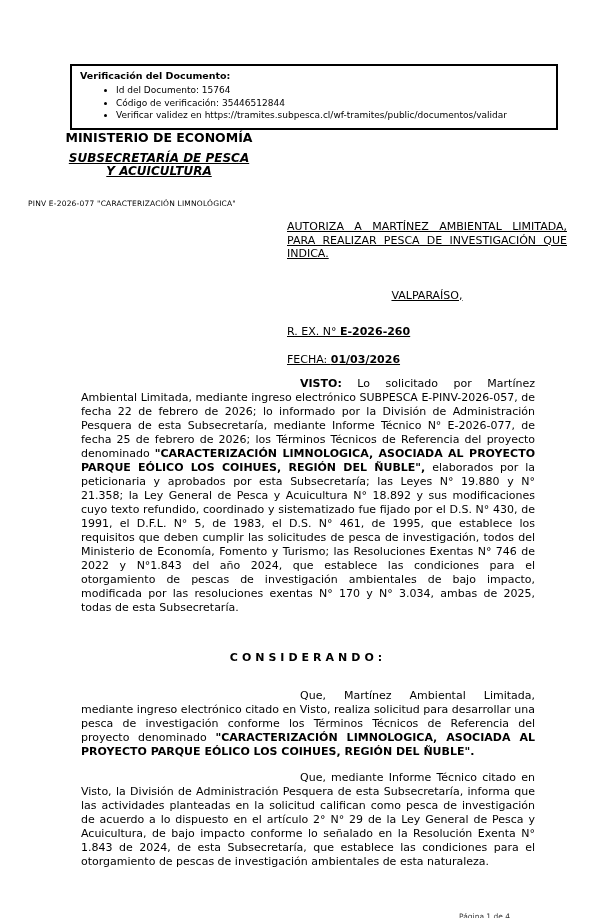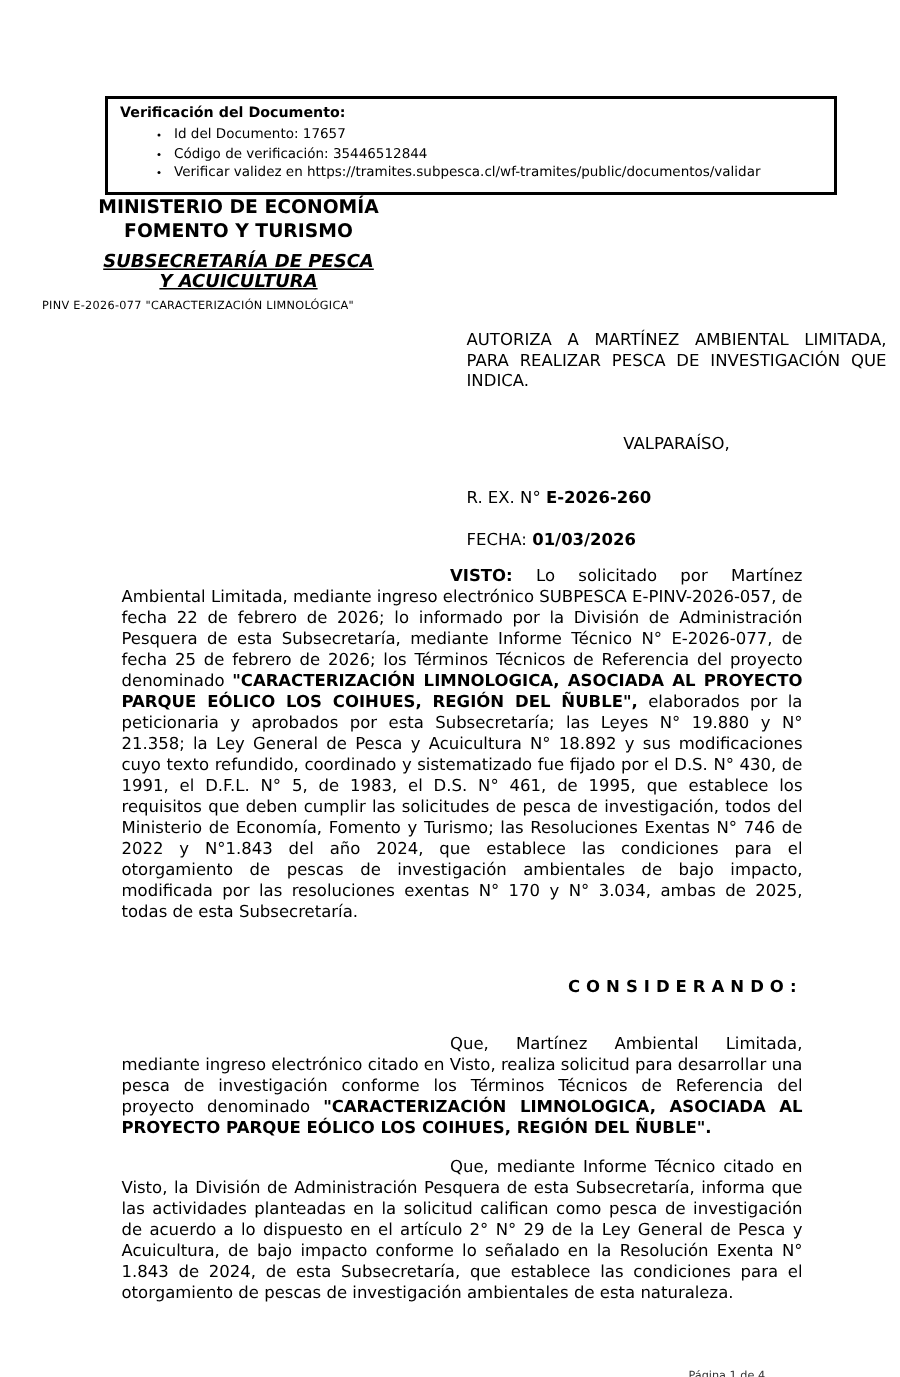--- a/index.html
+++ b/index.html
@@ -20,59 +20,58 @@
   
   .org-header { position:absolute; left:33px; top:130px; width:252px; text-align:center; }
   .ministry-line { font-size:12.5px; line-height:16px;font-weight:bold; }
   .subsec {
     margin:6px auto 0 auto; width:185px;
     font-size:12px; font-weight:bold; text-decoration:underline; line-height:13px;font-style:italic;
   }
   .project-ref { position:absolute; left:28px; top:199px; font-size:7.5px; letter-spacing:0.2px; }
 
   
-  .title-block { position:absolute; left:311px; top:220px; width:280px; font-size:11px; line-height:13.5px; }
+  .title-block { position:absolute; left:287px; top:220px; width:280px; font-size:11px; line-height:13.5px;text-decoration:underline; }
   .subject { text-align:justify; }
   .city  { margin-top:28px;text-align:center; }
   .rex   { margin-top:23px; }
   .fecha { margin-top:14px; }
   .b { font-weight:bold; }
 
   
   .body-text {
     position:absolute; left:81px; top:377px; width:454px;
     font-size:11px; line-height:14px; text-align:justify;
   }
   .para { margin:0; text-indent:219px; }
   .considerando {
-    margin-top:36px; text-align:right; text-indent:0;
+    margin-top:36px; text-align:center; text-indent:0;
     font-weight:bold; letter-spacing:4px; font-size:11px;
   }
   .p-que1 { margin-top:24px; }
   .p-que2 { margin-top:12px; }
 
   .page-footer { position:absolute; left:459px; top:912px; font-size:7.5px; color:#333; }
 </style>
 </head>
 <body>
 
 <div class="page">
 
   <div class="verify-box">
     <div class="verify-title">Verificación del Documento:</div>
     <ul class="verify-list">
-      <li>Id del Documento: 17657</li>
+      <li>Id del Documento: 15764</li>
       <li>Código de verificación: 35446512844</li>
       <li>Verificar validez en https://tramites.subpesca.cl/wf-tramites/public/documentos/validar</li>
     </ul>
   </div>
 
   <div class="org-header">
     <div class="ministry-line">MINISTERIO DE ECONOMÍA</div>
-    <div class="ministry-line">FOMENTO Y TURISMO</div>
     <div class="subsec">SUBSECRETARÍA DE PESCA Y ACUICULTURA</div>
   </div>
 
   <div class="project-ref">PINV E-2026-077 "CARACTERIZACIÓN LIMNOLÓGICA"</div>
 
   <div class="title-block">
     <div class="subject">AUTORIZA A MARTÍNEZ AMBIENTAL LIMITADA, PARA REALIZAR PESCA DE INVESTIGACIÓN QUE INDICA.</div>
     <div class="city">VALPARAÍSO,</div>
     <div class="rex"><span>R. EX. N° </span><span class="b">E-2026-260</span></div>
     <div class="fecha"><span>FECHA: </span><span class="b">01/03/2026</span></div>

